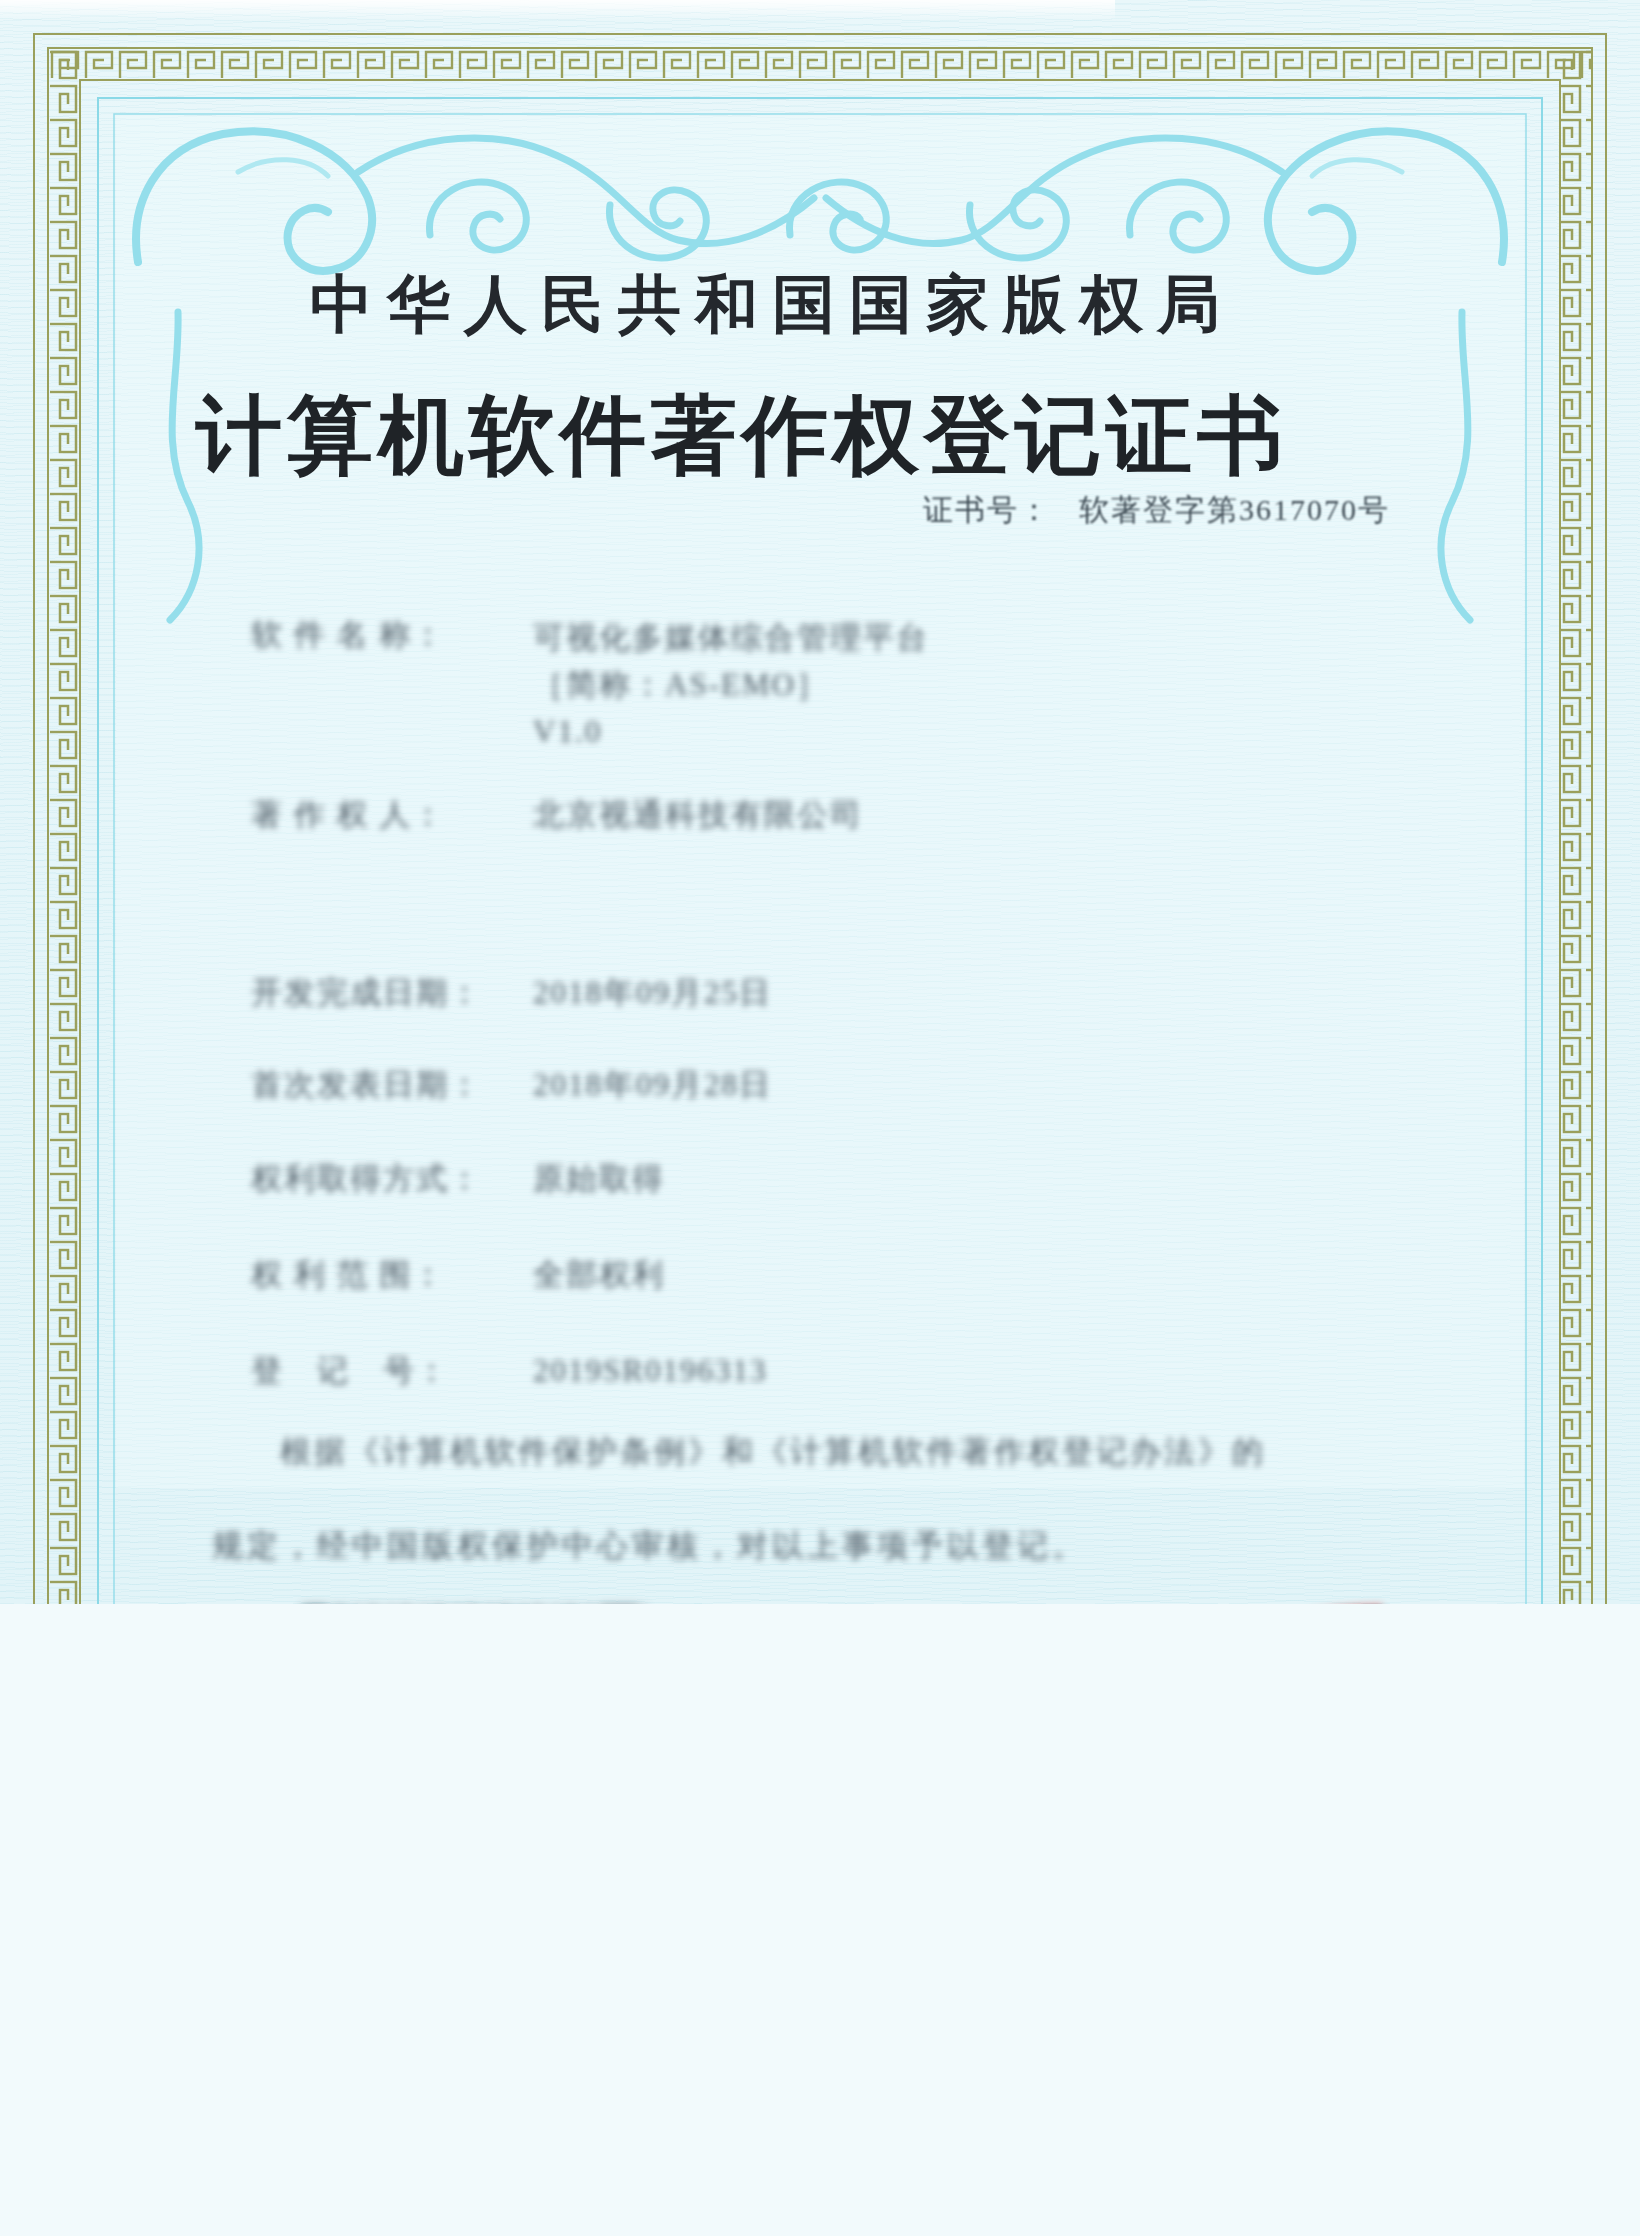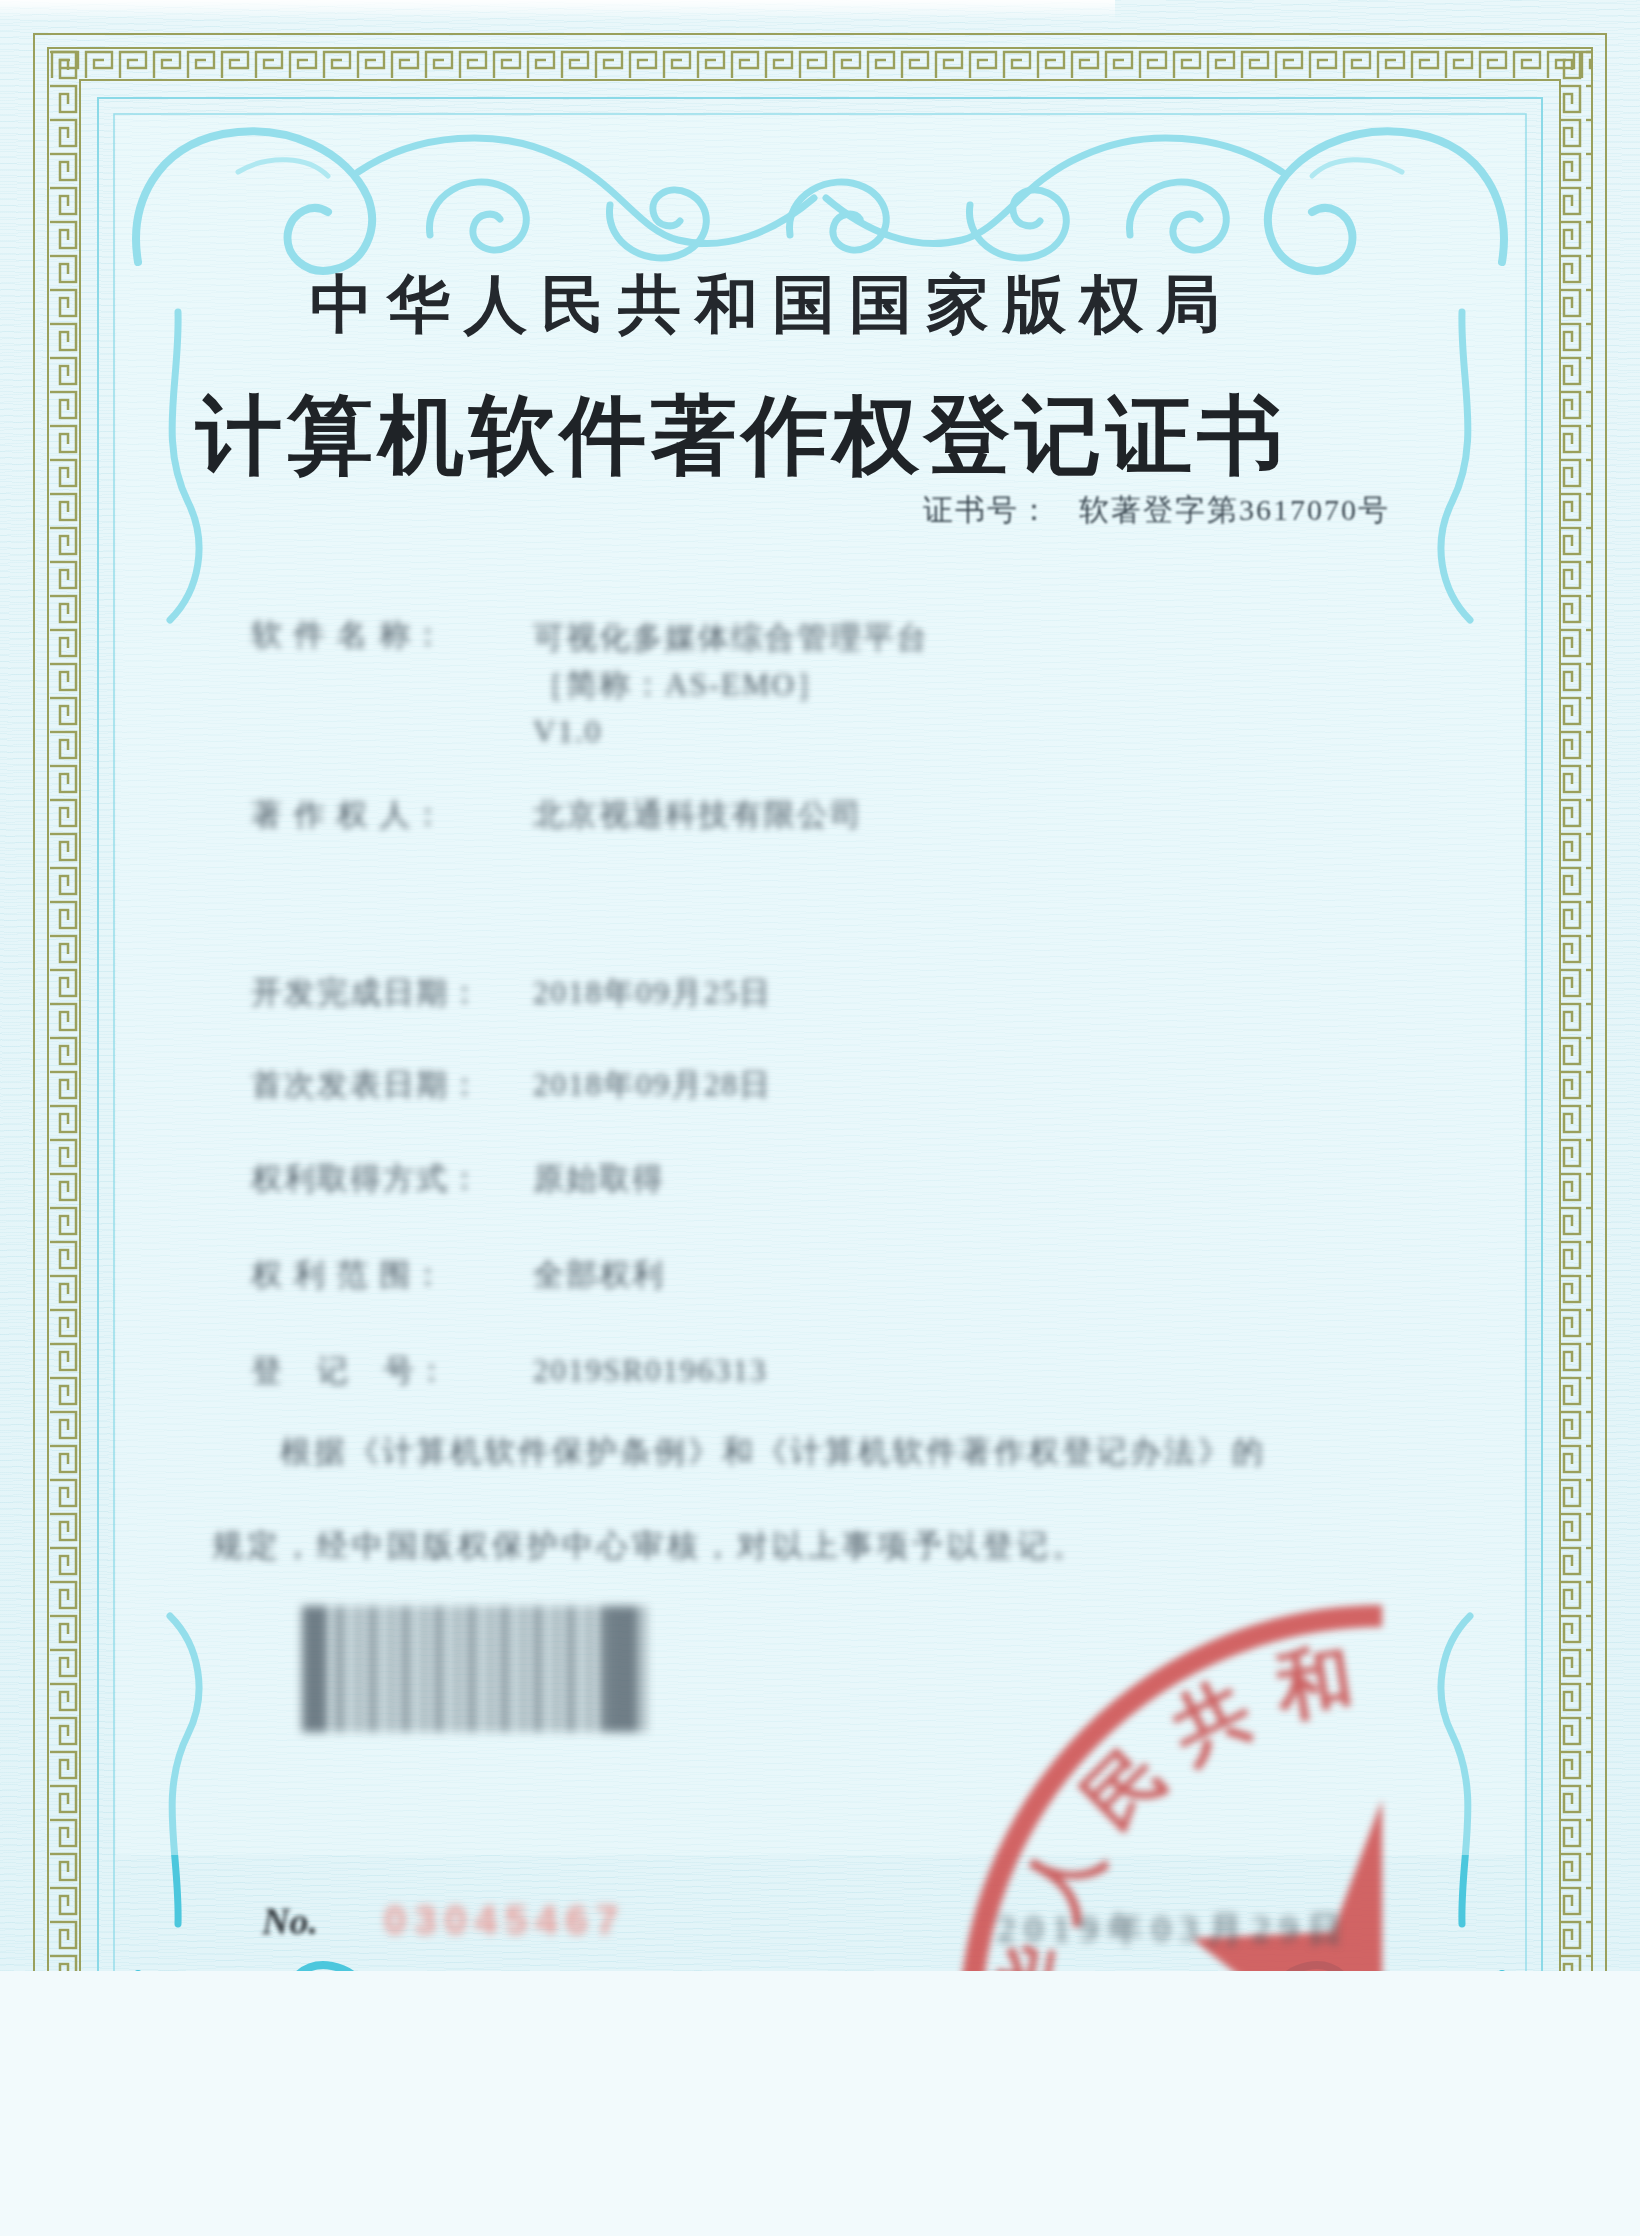--- a/index.html
+++ b/index.html
@@ -1,17 +1,17 @@
 <!DOCTYPE html>
 <html><head>
 <meta charset="utf-8">
 <style>
   html,body{margin:0;padding:0;background:#f2fafc;}
   .page{
-    position:relative;width:1640px;height:1971px;overflow:hidden;
+    position:relative;width:1640px;height:1604px;overflow:hidden;
     font-family:"Liberation Serif","DejaVu Serif",serif;
     background:
       repeating-linear-gradient(2deg, rgba(125,200,216,0.10) 0 1px, rgba(255,255,255,0) 1px 6px),
       repeating-linear-gradient(-3deg, rgba(125,200,216,0.08) 0 1px, rgba(255,255,255,0) 1px 7px),
       linear-gradient(#e9f7fa,#e2f4f8);
   }
   .scan-edge{position:absolute;top:0;left:0;width:68%;height:20px;
     background:linear-gradient(rgba(255,255,255,0.95),rgba(255,255,255,0));}
   .frame{position:absolute;top:0;left:0;}
   .inner-tint{position:absolute;left:116px;top:116px;right:116px;bottom:116px;

